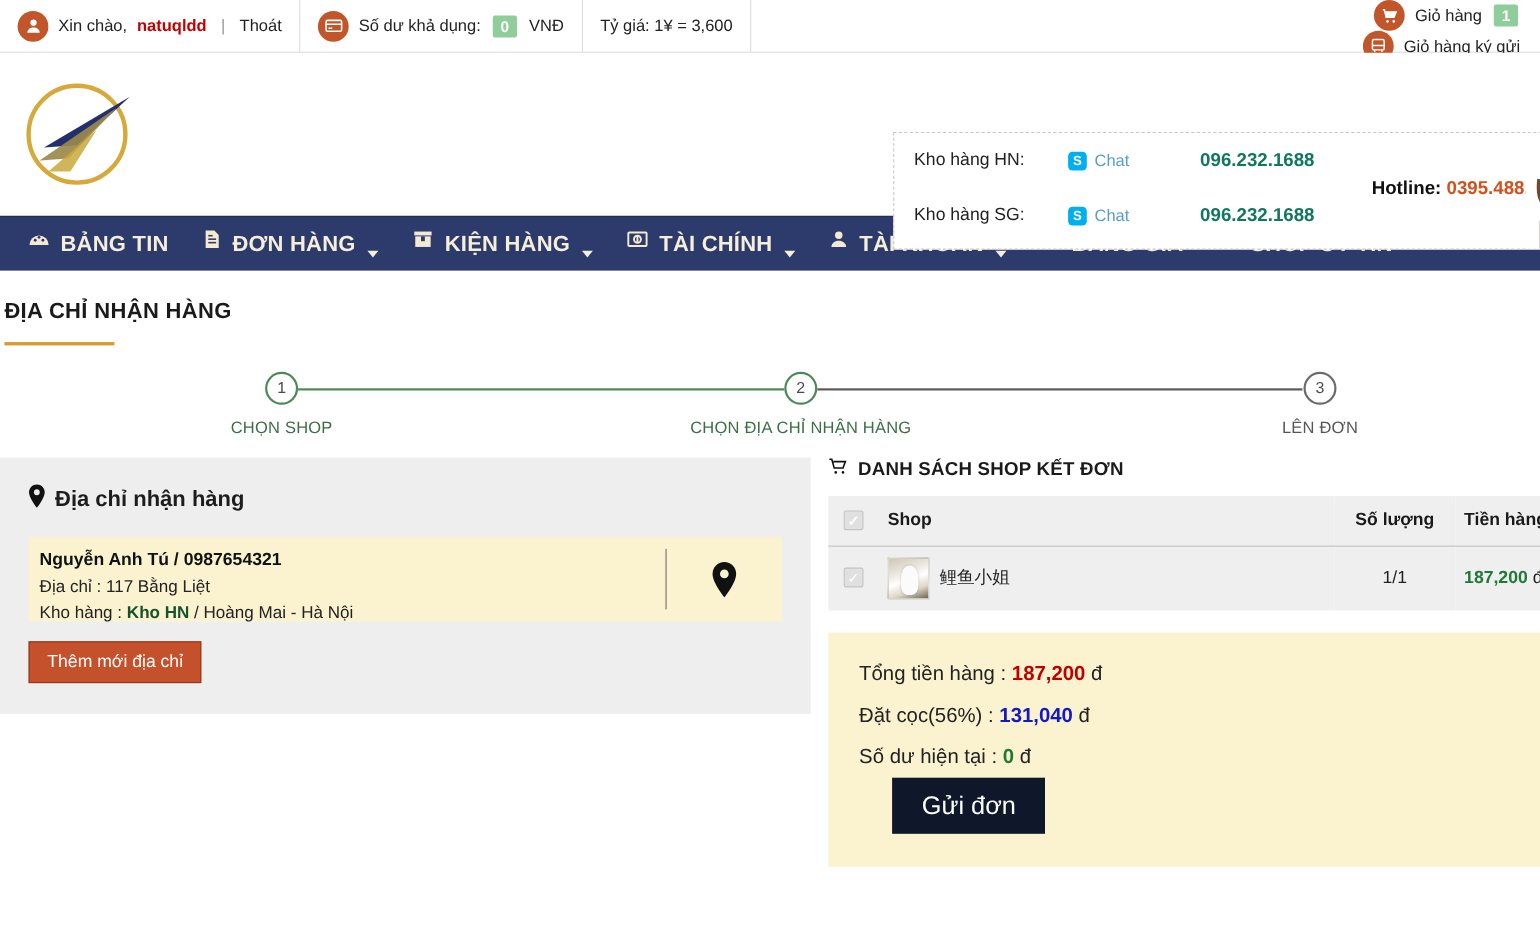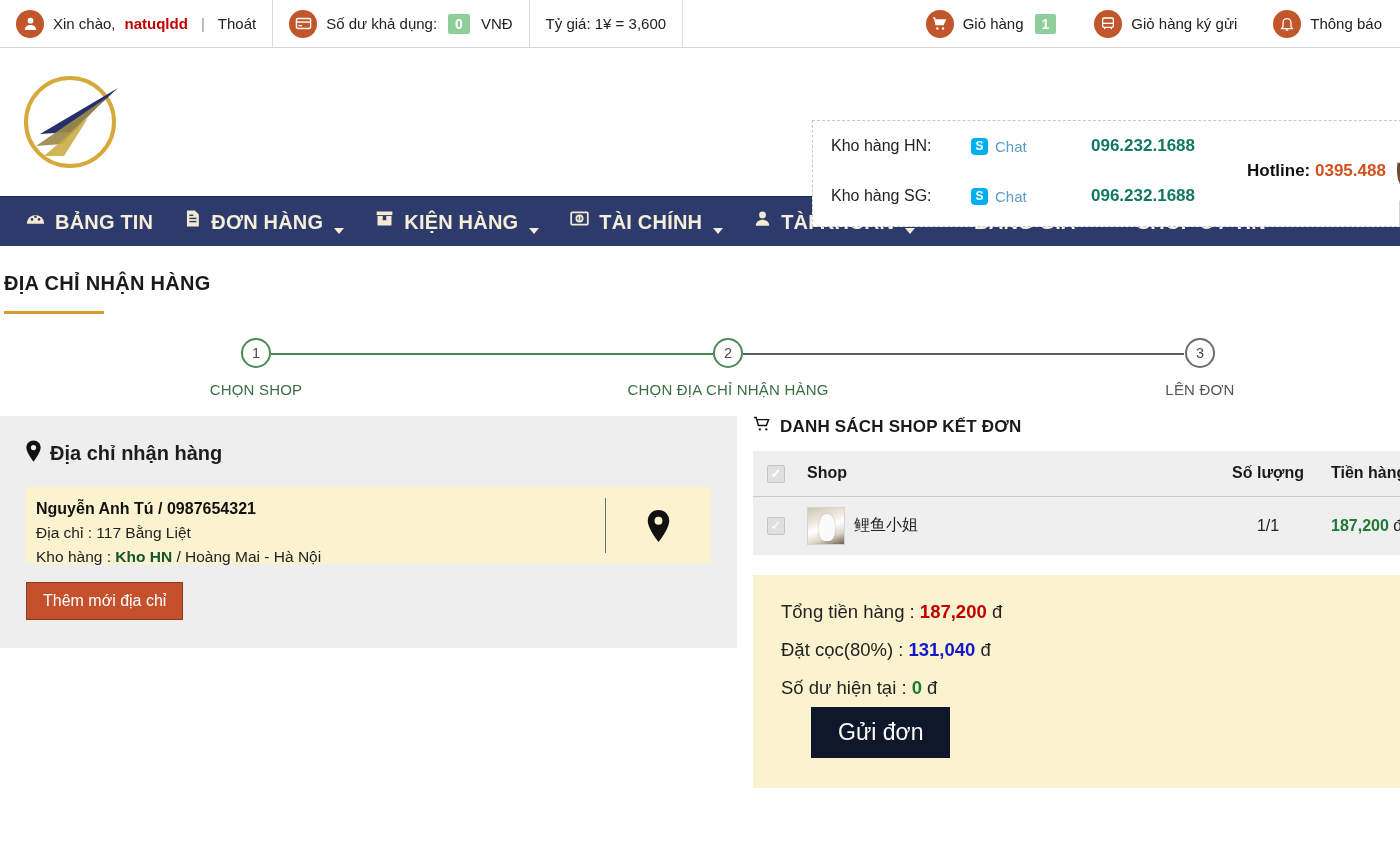--- a/index.html
+++ b/index.html
@@ -25,21 +25,21 @@
   .topbar-cell {
     display: flex;
     align-items: center;
     gap: 9px;
     padding: 0 16px;
     border-right: 1px solid #dcdcdc;
   }
   .topbar-cell.no-border { border-right: none; }
   .topbar-spacer { flex: 1 1 auto; border: none; }
   .topbar-right {
-    display: flex; align-items: center;
+    display: flex; align-items: flex-end; flex-direction: column;
   }
   .topbar-right .topbar-cell { border-right: none; padding: 0 18px; }
 
   .circ-icon {
     width: 28px; height: 28px; border-radius: 50%;
     background: #c0562a;
     display: inline-flex; align-items: center; justify-content: center;
     flex: 0 0 auto;
   }
   .circ-icon svg { display: block; }
@@ -645,21 +645,21 @@
       </tbody>
     </table>
 
     <div class="summary-box">
       <div class="summary-line">
         <span>Tổng tiền hàng :</span>
         <span class="v-red">187,200</span>
         <span>đ</span>
       </div>
       <div class="summary-line">
-        <span>Đặt cọc(80%) :</span>
+        <span>Đặt cọc(56%) :</span>
         <span class="v-blue">131,040</span>
         <span>đ</span>
       </div>
       <div class="summary-line" style="margin-bottom:6px;">
         <span>Số dư hiện tại :</span>
         <span class="v-green">0</span>
         <span>đ</span>
       </div>
       <button class="btn-send">Gửi đơn</button>
     </div>

